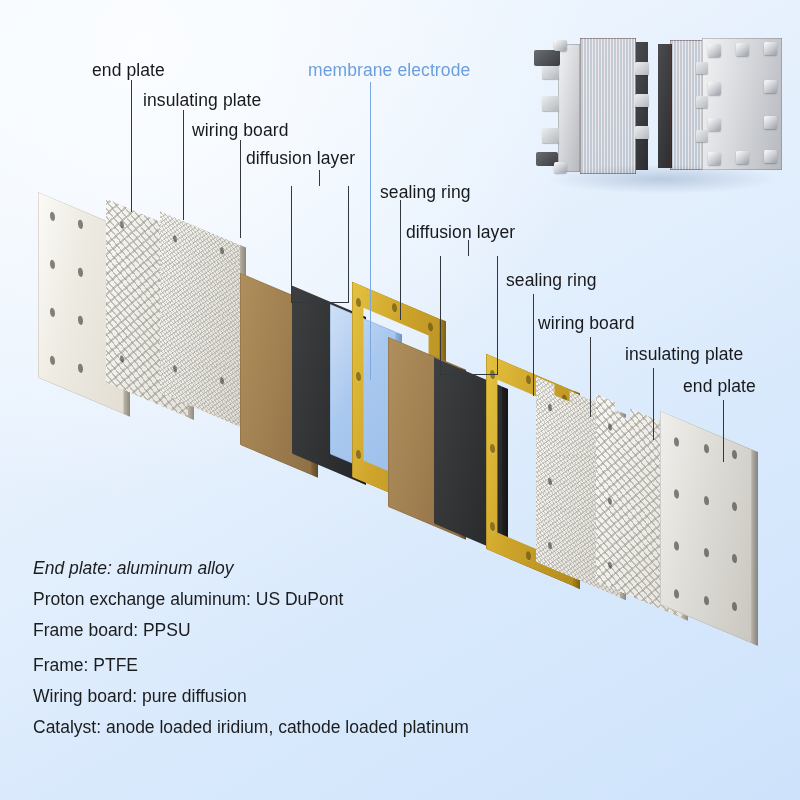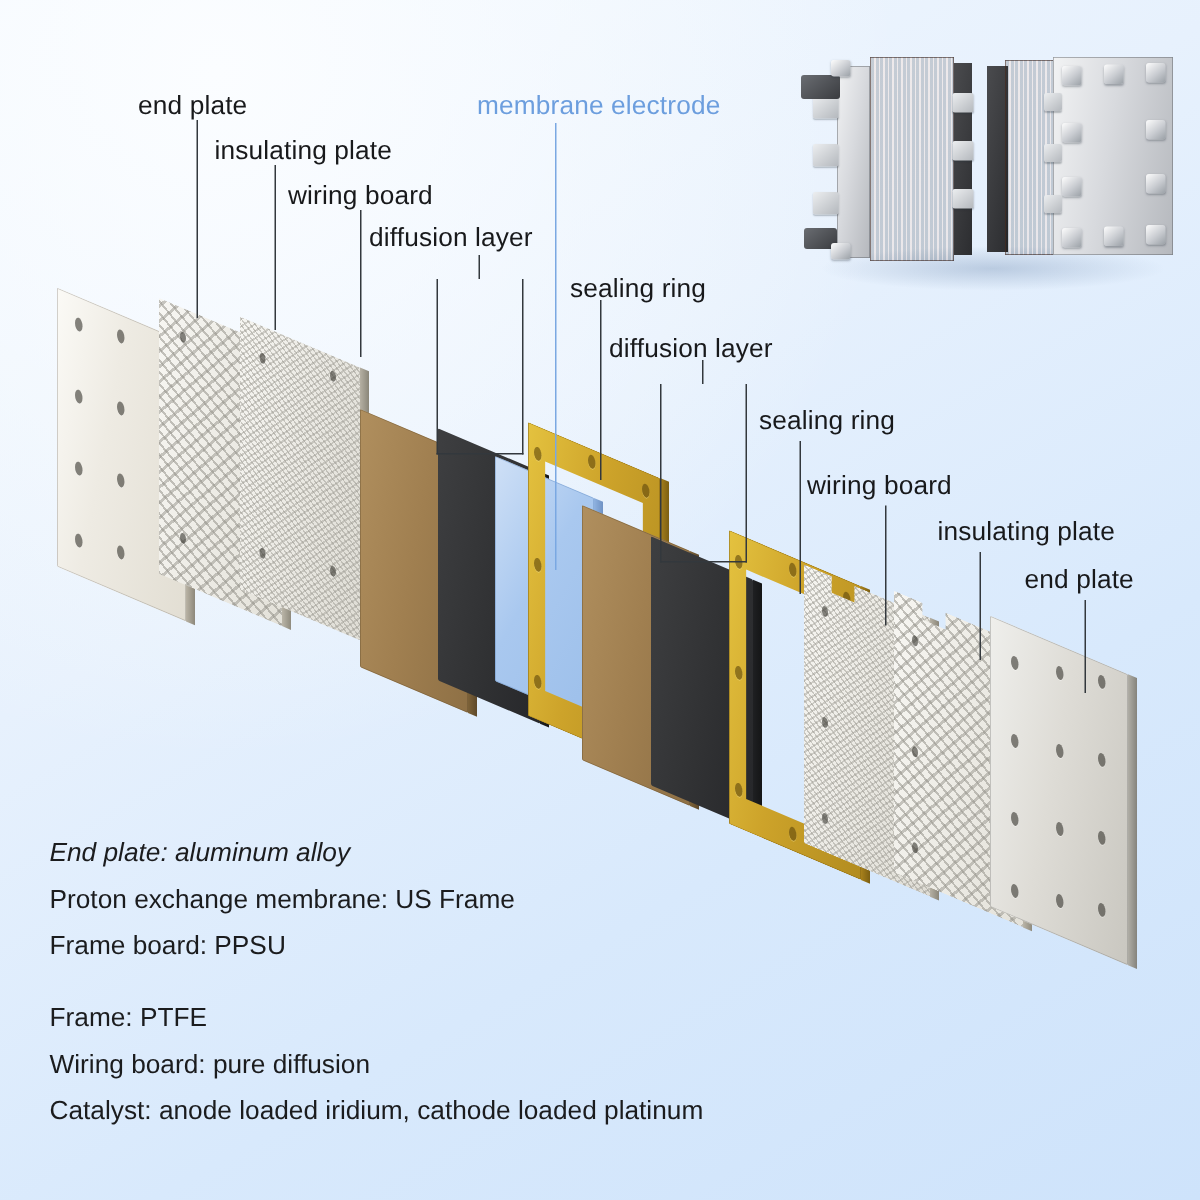--- a/index.html
+++ b/index.html
@@ -357,30 +357,30 @@
     <div class="stem" style="top:-16px;"></div>
   </div>
   <div class="bracket" style="left:440px;top:256px;width:56px;height:118px;">
     <div class="stem" style="top:-16px;"></div>
   </div>
 
   <div class="lbl" style="left:92px;top:60px;">end plate</div>
   <div class="lbl" style="left:143px;top:90px;">insulating plate</div>
   <div class="lbl" style="left:192px;top:120px;">wiring board</div>
   <div class="lbl" style="left:246px;top:148px;">diffusion layer</div>
-  <div class="lbl accent" style="left:318px;top:60px;">membrane electrode</div>
+  <div class="lbl accent" style="left:308px;top:60px;">membrane electrode</div>
   <div class="lbl" style="left:380px;top:182px;">sealing ring</div>
   <div class="lbl" style="left:406px;top:222px;">diffusion layer</div>
   <div class="lbl" style="left:506px;top:270px;">sealing ring</div>
   <div class="lbl" style="left:538px;top:313px;">wiring board</div>
   <div class="lbl" style="left:625px;top:344px;">insulating plate</div>
   <div class="lbl" style="left:683px;top:376px;">end plate</div>
 
   <div id="specs" style="left:33px;top:560px;">
     <div class="spec" style="margin-bottom:13.5px;font-style:italic;">End plate: aluminum alloy</div>
-    <div class="spec" style="margin-bottom:13.5px;">Proton exchange membrane: US Frame</div>
-    <div class="spec" style="margin-bottom:30px;">Frame board: PPSU</div>
+    <div class="spec" style="margin-bottom:13.5px;">Proton exchange aluminum: US DuPont</div>
+    <div class="spec" style="margin-bottom:17px;">Frame board: PPSU</div>
     <div class="spec" style="margin-bottom:13.5px;">Frame: PTFE</div>
     <div class="spec" style="margin-bottom:13.5px;">Wiring board: pure diffusion</div>
     <div class="spec">Catalyst: anode loaded iridium, cathode loaded platinum</div>
   </div>
 
 </div>
 
 </body></html>

